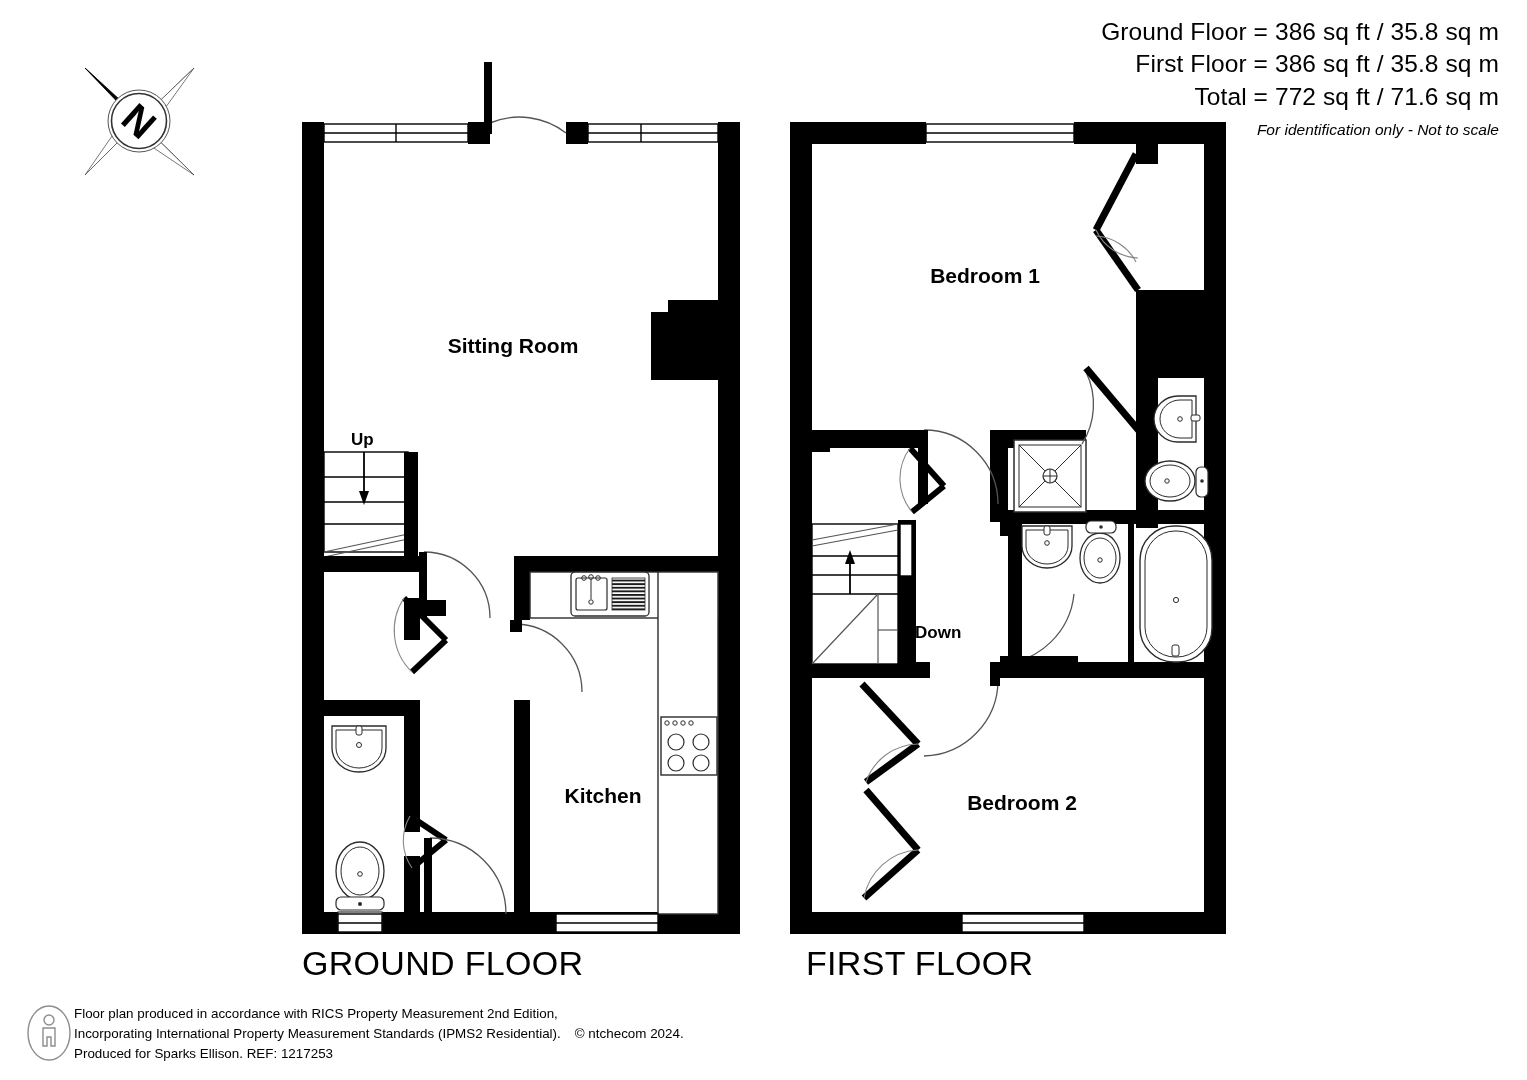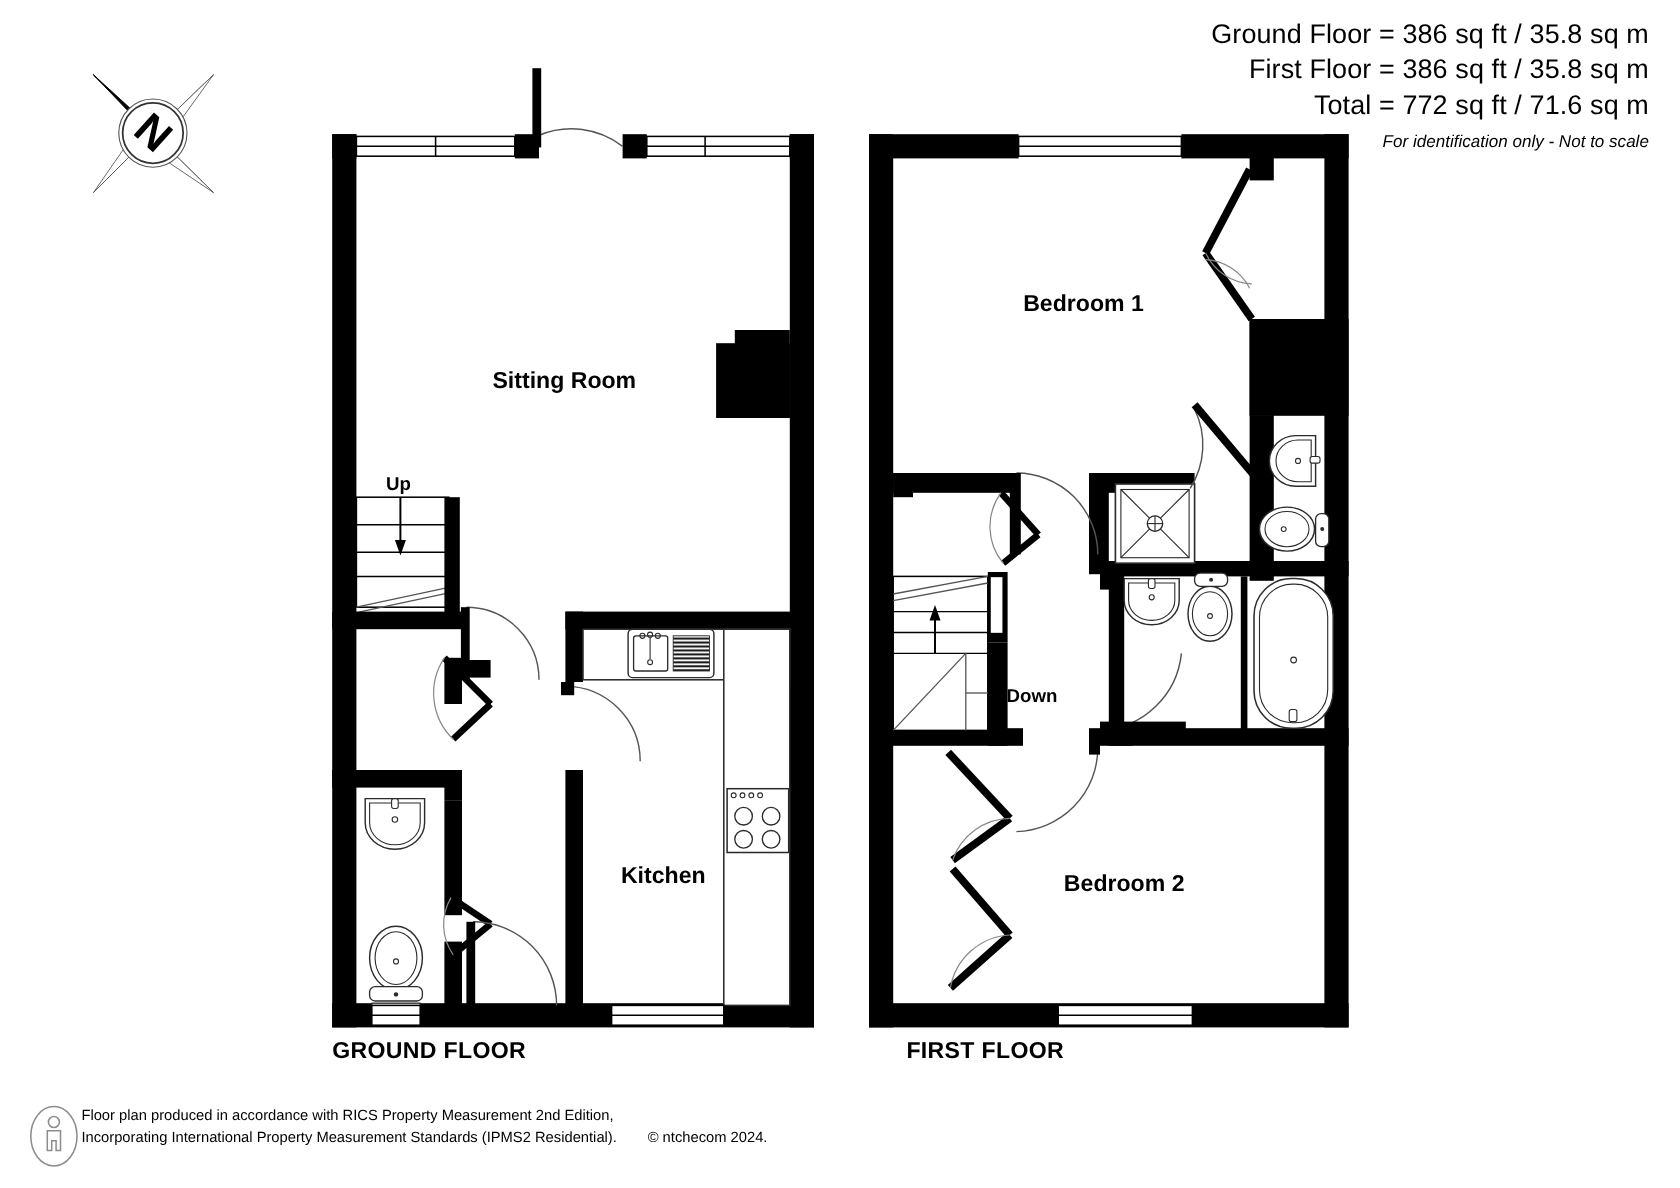--- a/index.html
+++ b/index.html
@@ -51,26 +51,26 @@
   #plans {
     position: absolute;
     left: 0;
     top: 0;
     width: 1527px;
     height: 1000px;
   }
 
   .floor-caption {
     position: absolute;
-    font-size: 21px;
-    font-weight: bold;
+    font-size: 34px;
+    font-weight: normal;
     letter-spacing: 0.3px;
   }
   #caption-ground { left: 302px; top: 944px; }
-  #caption-first  { left: 824px; top: 944px; }
+  #caption-first  { left: 806px; top: 944px; }
 
   .room-label {
     font-weight: bold;
     font-size: 21px;
     text-anchor: middle;
     font-family: "Liberation Sans", sans-serif;
   }
   .stair-label {
     font-weight: bold;
     font-size: 17px;
@@ -95,21 +95,21 @@
   #footer-text {
     position: absolute;
     left: 52px;
     top: 4px;
     font-size: 13.4px;
     line-height: 1.49;
     color: #000000;
     white-space: nowrap;
   }
   #footer-text .line { display: block; }
-  #footer-text .copy { margin-left: 28px; }
+  #footer-text .copy { margin-left: 14px; }
 </style>
 </head>
 <body>
 
 <div id="areas-summary">
   <div class="area-line">Ground Floor = 386 sq ft / 35.8 sq m</div>
   <div class="area-line">First Floor = 386 sq ft / 35.8 sq m</div>
   <div class="area-line">Total = 772 sq ft / 71.6 sq m</div>
   <div class="disclaimer">For identification only - Not to scale</div>
 </div>
@@ -478,14 +478,15 @@
   <svg id="footer-icon" viewBox="0 0 46 58">
     <ellipse cx="23" cy="29" rx="21" ry="27" fill="none" stroke="#8d8d8d" stroke-width="1.4"></ellipse>
     <circle cx="23" cy="16" r="5" fill="none" stroke="#8d8d8d" stroke-width="1.4"></circle>
     <path d="M 17,24 L 29,24 L 29,42 L 25,42 L 25,33 L 21,33 L 21,42 L 17,42 Z" fill="none" stroke="#8d8d8d" stroke-width="1.4"></path>
   </svg>
   <div id="footer-text">
     <span class="line">Floor plan produced in accordance with RICS Property Measurement 2nd Edition,</span>
     <span class="line">
       <span>Incorporating International Property Measurement Standards (IPMS2 Residential).</span><span class="copy">© ntchecom 2024.</span>
     </span>
+    <span class="line">Produced for Sparks Ellison.   REF: 1217253</span>
   </div>
 </div>
 
 </body></html>

